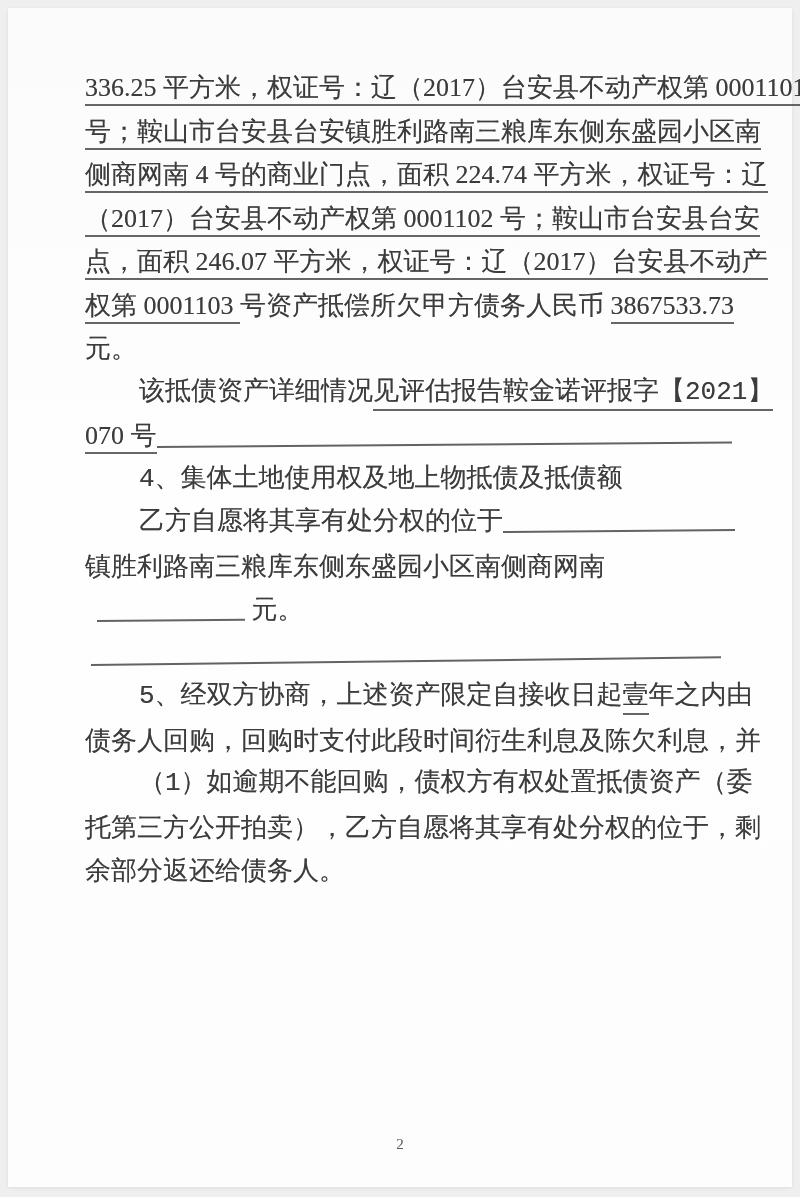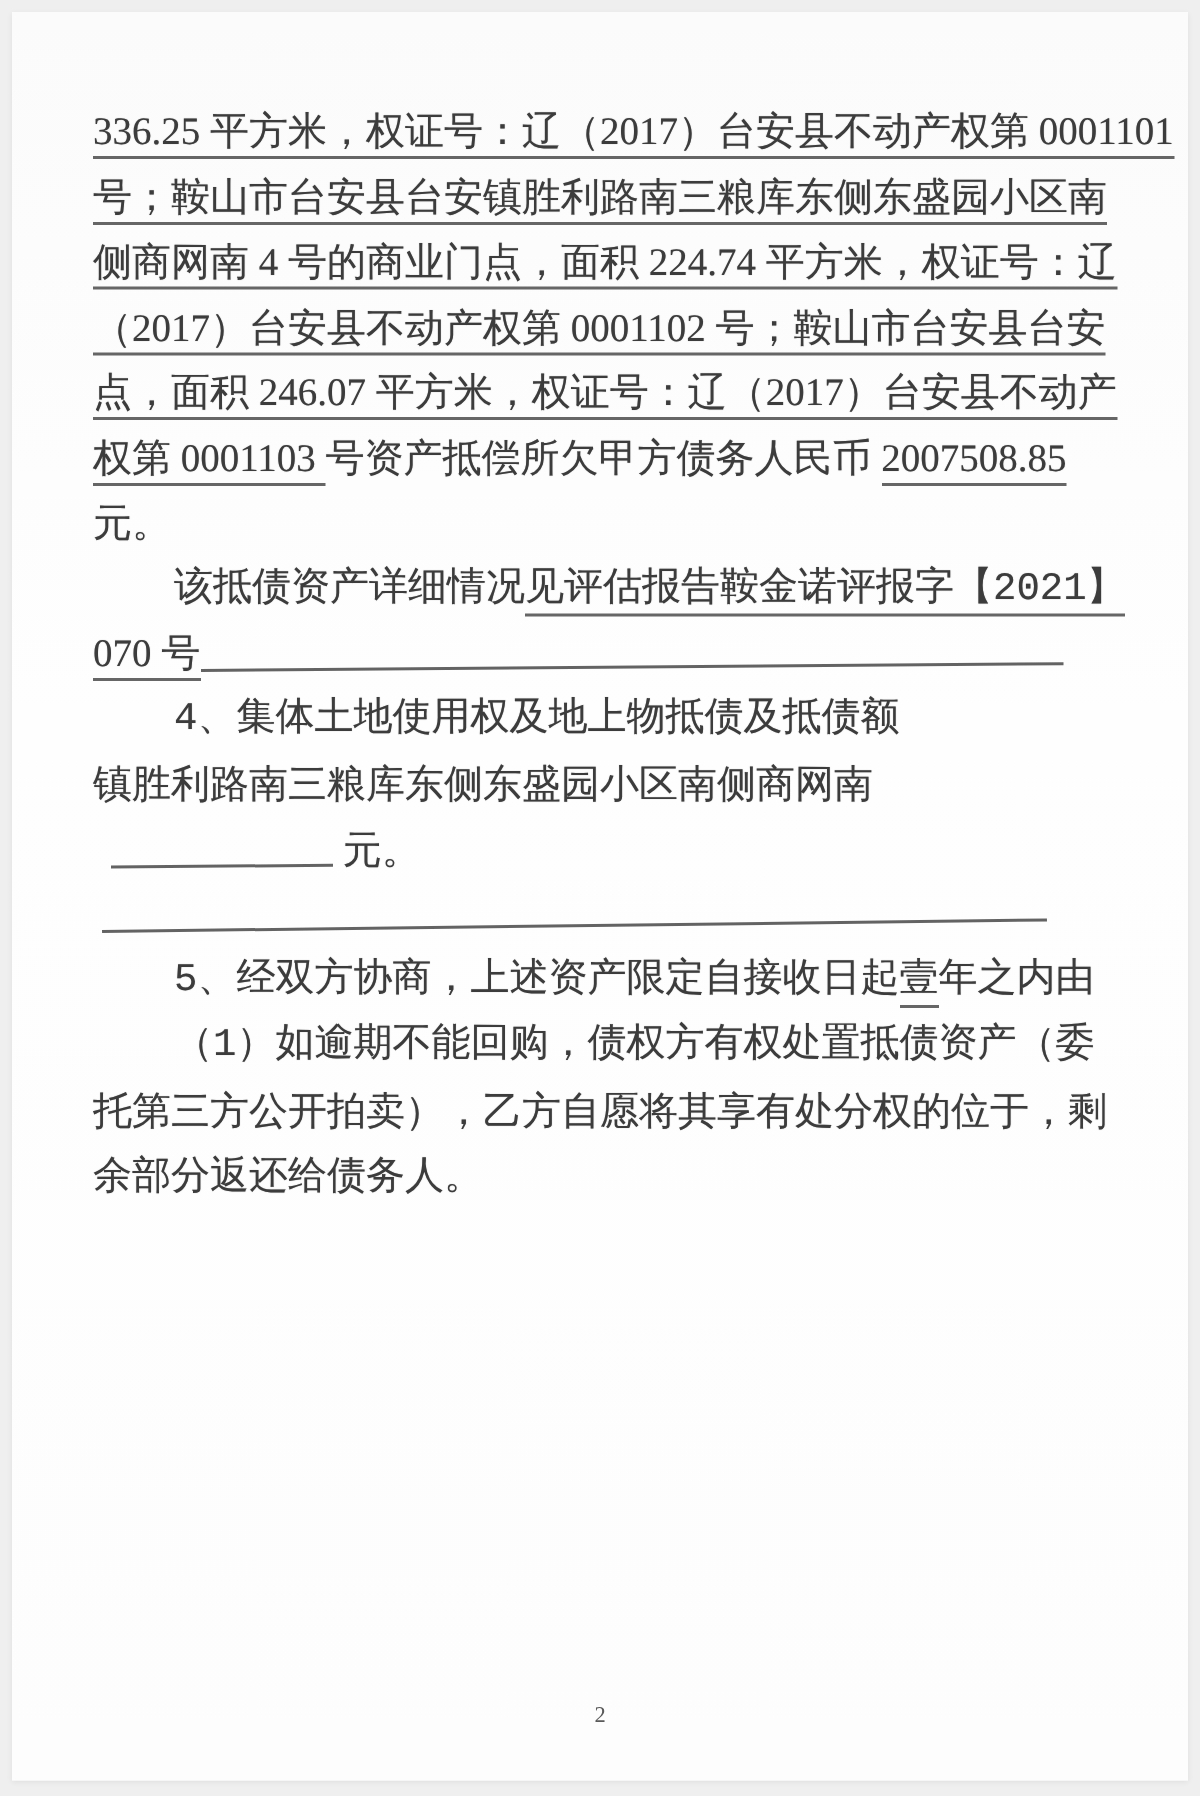--- a/index.html
+++ b/index.html
@@ -16,21 +16,21 @@
     background:linear-gradient(180deg,#fbfbfb 0%,#fefefe 40%,#fdfdfd 100%);
     box-shadow:0 1px 4px rgba(0,0,0,0.07);
   }
   .content {
     position:absolute; left:54px; top:58px; width:686px;
     color:#3c3c3c;
     font-size:26px;
     line-height:43.5px;
     text-shadow:0 0 0.6px rgba(70,70,70,0.55);
   }
-  .line { white-space:nowrap; height:43.5px; }
+  .line { white-space:nowrap; height:43.5px;margin-left:23px; }
   .ind { padding-left:54px;font-family:Liberation Mono, monospace; }
   .u { border-bottom:2px solid rgba(75,75,75,0.85); padding-bottom:2px; }
   .blank {
     display:inline-block; height:4px;
     border-bottom:2px solid rgba(72,72,72,0.85);
     position:relative; top:4px;
     transform-origin:left center;
   }
   .pageno {
     position:absolute; left:0; width:784px; bottom:34px;
@@ -49,40 +49,42 @@
 
     <div class="line"><span class="u">号；鞍山市台安县台安镇胜利路南三粮库东侧东盛园小区南</span></div>
 
     <div class="line"><span class="u">侧商网南 4 号的商业门点，面积 224.74 平方米，权证号：辽</span></div>
 
     <div class="line"><span class="u">（2017）台安县不动产权第 0001102 号；鞍山市台安县台安</span></div>
 
 
     <div class="line"><span class="u">点，面积 246.07 平方米，权证号：辽（2017）台安县不动产</span></div>
 
-    <div class="line"><span class="u">权第 0001103 </span><span>号资产抵偿所欠甲方债务人民币 </span><span class="u">2007508.85</span></div>
+    <div class="line"><span class="u">权第 0001103 </span><span>号资产抵偿所欠甲方债务人民币 </span><span class="u">3867533.73</span></div>
 
     <div class="line"><span>元。</span></div>
 
     <div class="line ind"><span>该抵债资产详细情况</span><span class="u">见评估报告鞍金诺评报字【2021】</span></div>
 
     <div class="line"><span class="u">070 号</span><span class="blank" style="width:575px; transform:rotate(-0.45deg);"></span></div>
 
     <div class="line ind"><span>4、集体土地使用权及地上物抵债及抵债额</span></div>
 
+    <div class="line ind"><span>乙方自愿将其享有处分权的位于</span><span class="blank" style="width:232px; transform:rotate(-0.5deg);"></span></div>
 
     <div class="line"><span>镇胜利路南三粮库东侧东盛园小区南侧商网南</span></div>
 
     <div class="line"><span class="blank" style="width:148px; transform:rotate(-0.45deg); margin-left:12px;"></span> <span>元。</span></div>
 
 
     <div class="line"><span class="blank" style="width:630px; transform:rotate(-0.7deg); margin-left:6px;"></span></div>
 
     <div class="line ind"><span>5、经双方协商，上述资产限定自接收日起</span><span class="u">壹</span><span>年之内由</span></div>
 
+    <div class="line"><span>债务人回购，回购时支付此段时间衍生利息及陈欠利息，并</span></div>
 
 
     <div class="line ind"><span>（1）如逾期不能回购，债权方有权处置抵债资产（委</span></div>
 
     <div class="line"><span>托第三方公开拍卖），乙方自愿将其享有处分权的位于，剩</span></div>
 
     <div class="line"><span>余部分返还给债务人。</span></div>
 
   </div>
 

